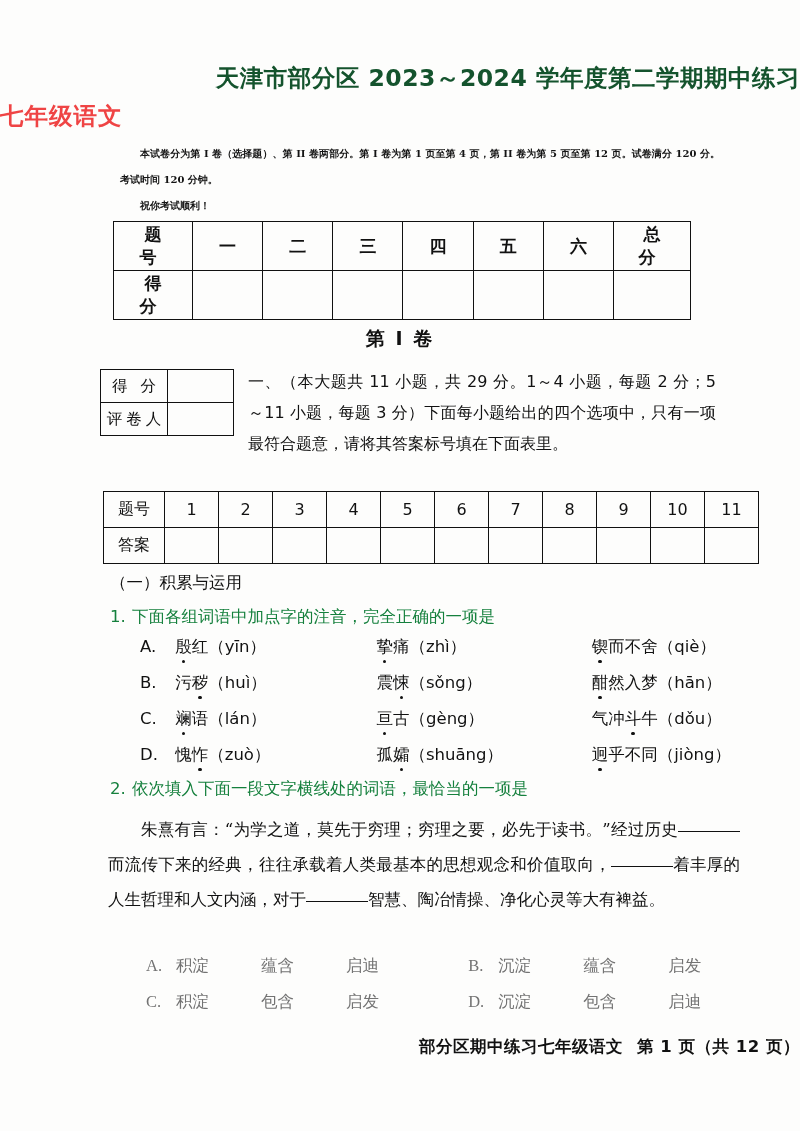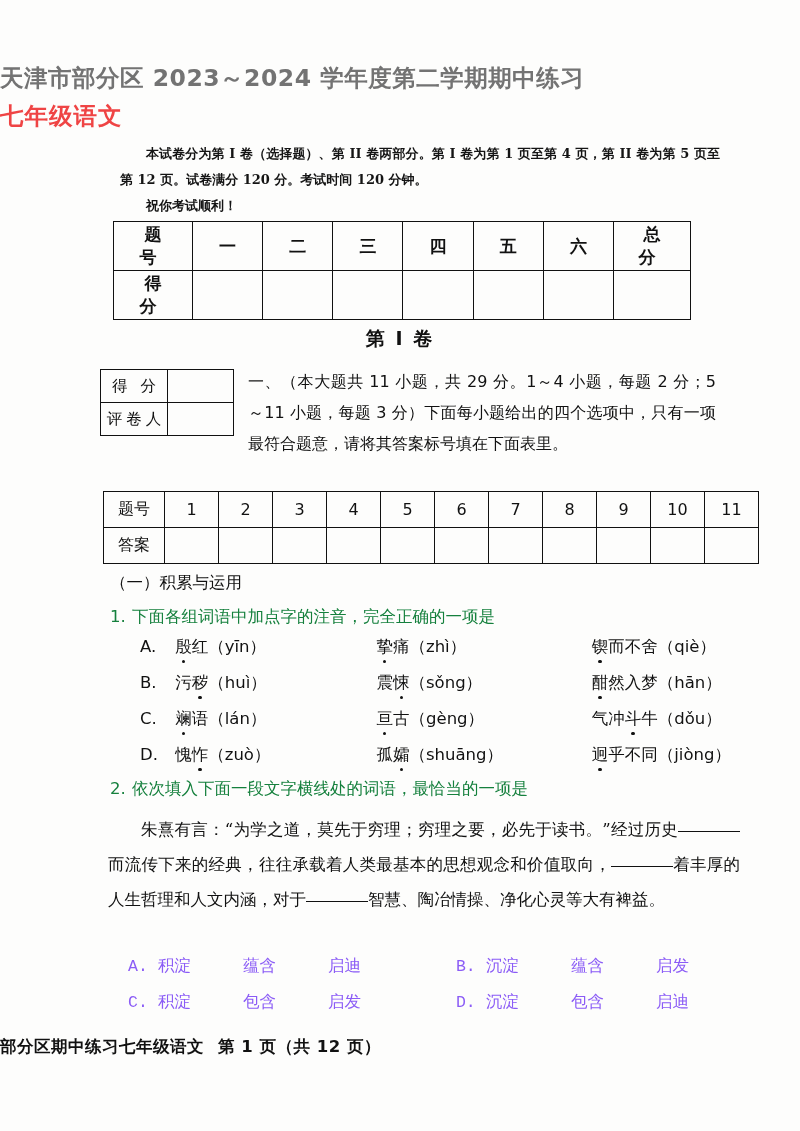--- a/index.html
+++ b/index.html
@@ -21,26 +21,26 @@
     inset: 0;
     background: #fdfdfc;
   }
 
   
   .doc-title {
     position: absolute;
     top: 62px;
     left: 0;
     width: 800px;
-    text-align: left;
+    text-align: right;
     font-family: "DejaVu Sans", sans-serif;
     font-weight: bold;
     font-size: 23.5px;
     letter-spacing: 0.5px;
-    color: #737373;
+    color: #14532d;
   }
   .doc-subtitle {
     position: absolute;
     top: 100px;
     left: 0;
     width: 800px;
     text-align: left;
     font-family: "DejaVu Sans", sans-serif;
     font-weight: bold;
     font-size: 23.5px;
@@ -49,21 +49,21 @@
   }
 
   
   .instructions {
     position: absolute;
     top: 141px;
     left: 120px;
     width: 600px;
     font-family: "DejaVu Serif", serif;
     font-weight: bold;
-    font-size: 13px;
+    font-size: 10px;
     line-height: 26px;
     text-align: justify;
     color: #141414;
   }
   .instructions .p1 { text-indent: 2em; }
   .instructions .p2 { text-indent: 2em; }
 
   
   .xtable {
     position: absolute;
@@ -218,39 +218,39 @@
   .blank {
     display: inline-block;
     width: 62px;
     border-bottom: 1.7px solid #111;
     vertical-align: 3px;
   }
 
   
   .opt2-row {
     position: absolute;
-    left: 128px;
+    left: 146px;
     width: 620px;
-    font-family: Liberation Mono, monospace;
-    font-size: 16.5px;
-    color: #8b5cf6;
+    font-family: Liberation Serif, serif;
+    font-size: 16.5px;
+    color: #737373;
     white-space: nowrap;
   }
   .opt2-row .tag { display: inline-block; width: 30px; }
   .opt2-row .w1 { display: inline-block; width: 85px; }
   .opt2-row .w2 { display: inline-block; width: 85px; }
   .opt2-row .w3 { display: inline-block; width: 118px; }
 
   
   .footer {
     position: absolute;
     top: 1036px;
     left: 0;
     width: 800px;
-    text-align: left;
+    text-align: right;
     font-family: "DejaVu Sans", sans-serif;
     font-weight: bold;
     font-size: 16.5px;
     letter-spacing: 0.5px;
     color: #111;
   }
   .footer .gap { display: inline-block; width: 14px; }
 </style>
 </head>
 <body>

